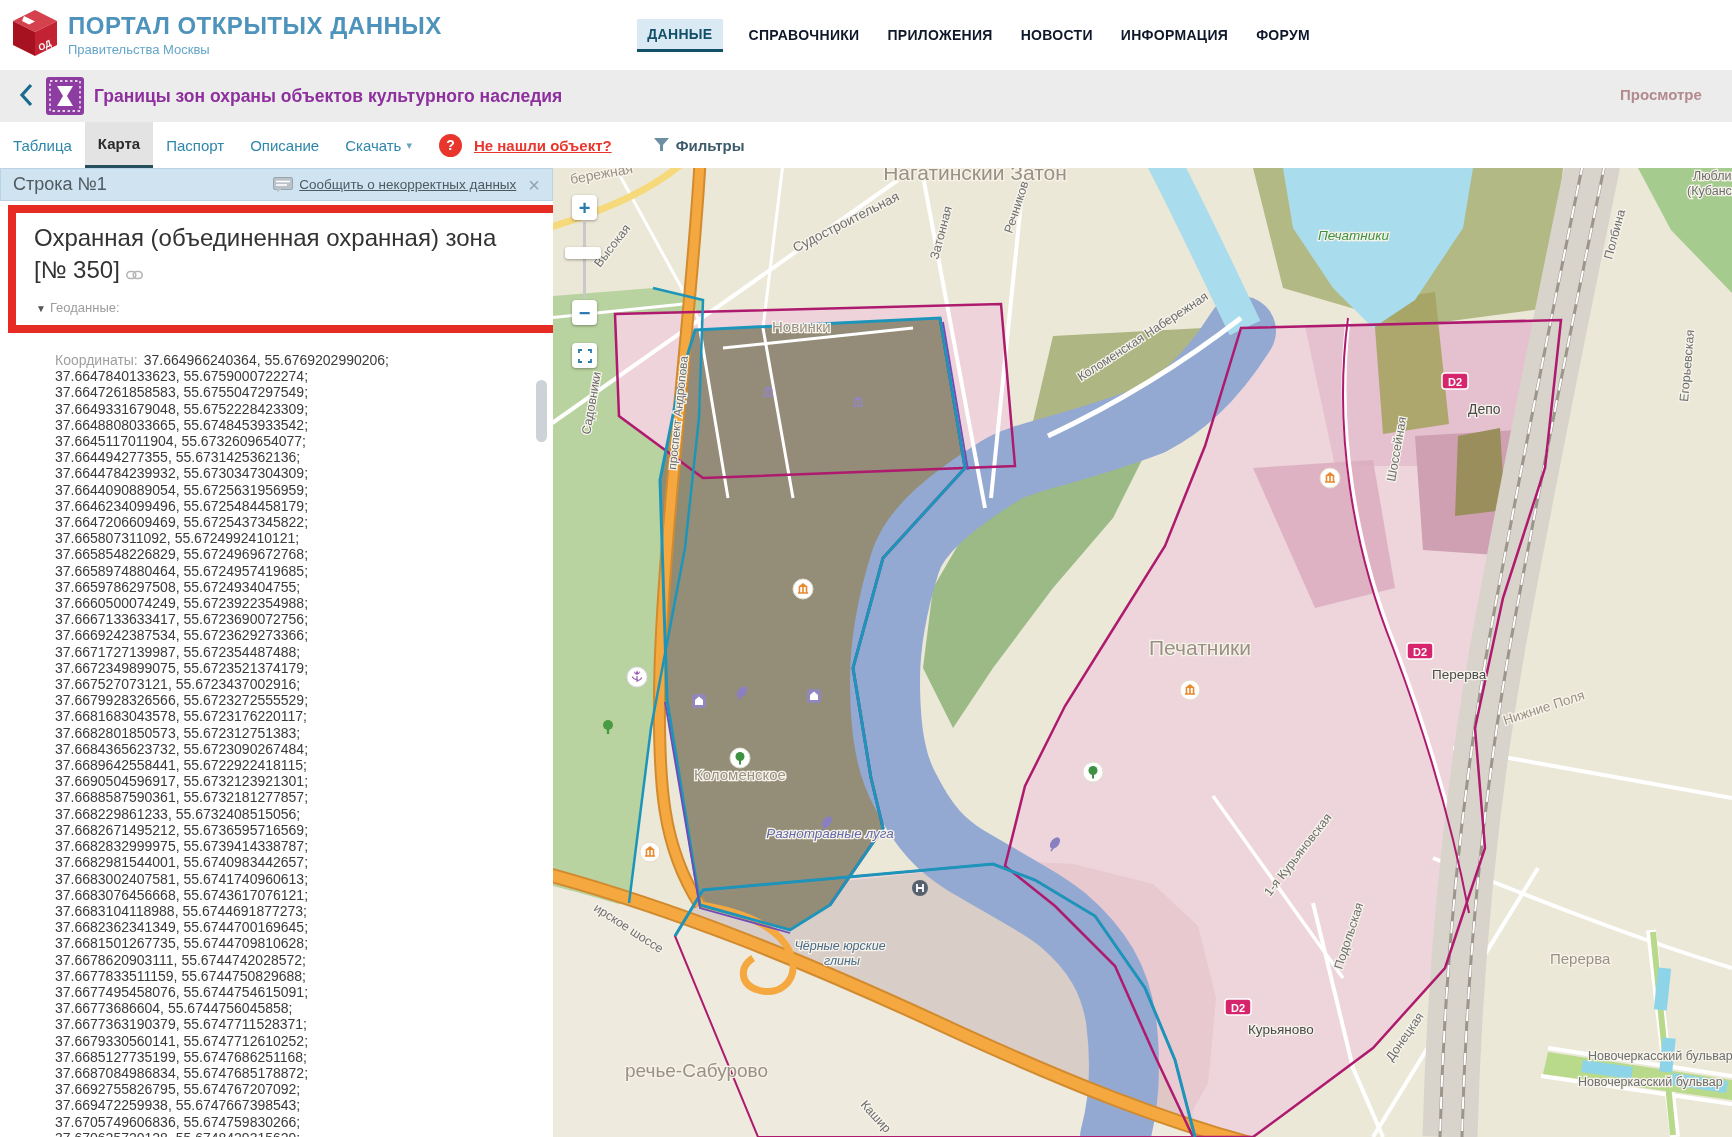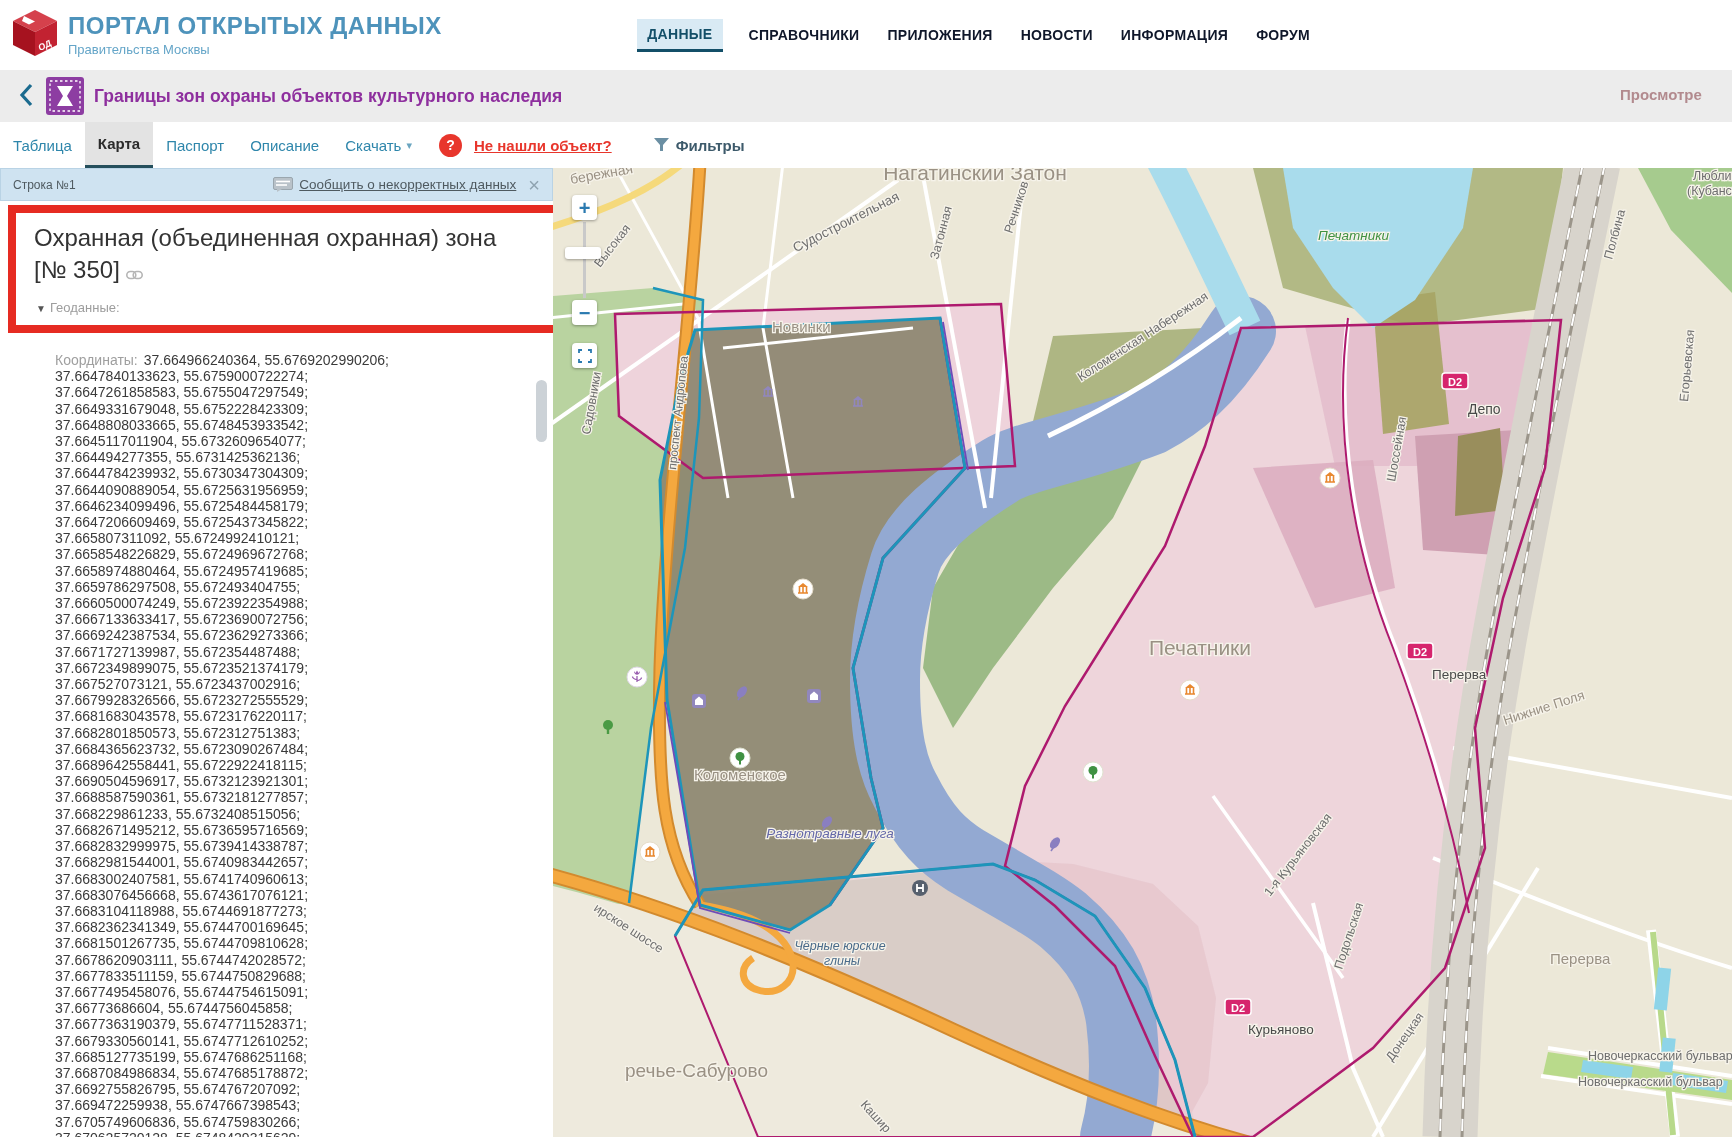--- a/index.html
+++ b/index.html
@@ -38,21 +38,21 @@
     margin-left:14px;cursor:pointer;}
   #notfound{font-size:15px;font-weight:bold;color:#e8362c;text-decoration:underline;
     align-self:center;margin-left:12px;cursor:pointer;}
   #filters{display:flex;align-items:center;gap:7px;margin-left:42px;cursor:pointer;}
   #filters span{font-size:15px;font-weight:bold;color:#3d5a6b;}
 
   
   #panel{position:absolute;left:0;top:168px;width:553px;height:969px;background:#fff;overflow:hidden;z-index:5;}
   #panelbar{position:absolute;left:0;top:0;width:553px;height:33px;background:#cfe3f1;
     border:1px solid #b9d3e5;box-sizing:border-box;display:flex;align-items:center;}
-  #rowlabel{font-size:12px;color:#4f5a60;margin-left:12px;flex:0 0 auto;}
+  #rowlabel{font-size:18px;color:#4f5a60;margin-left:12px;flex:0 0 auto;}
   #reportwrap{display:flex;align-items:center;margin-left:auto;margin-right:6px;gap:6px;}
   #reportlink{font-size:13.5px;color:#4f5a60;text-decoration:underline;cursor:pointer;}
   #panelclose{font-size:20px;color:#8fa3b0;cursor:pointer;padding:0 6px;line-height:1;}
   #redbox{position:absolute;left:8px;top:37px;width:553px;height:128px;box-sizing:border-box;
     border:8px solid #e62b22;background:#fff;z-index:6;}
   #objtitle{margin:9px 14px 0 18px;font-size:24px;line-height:1.32;color:#333;max-width:470px;}
   #linkicon{display:inline-block;vertical-align:-2px;margin-left:6px;}
   #geodata{margin:15px 0 8px 20px;font-size:13px;color:#9d9d9d;}
   #geodata .tri{color:#555;font-size:10px;margin-right:4px;}
   #coords{position:absolute;left:55px;top:184px;width:430px;font-size:14px;line-height:16.2px;

